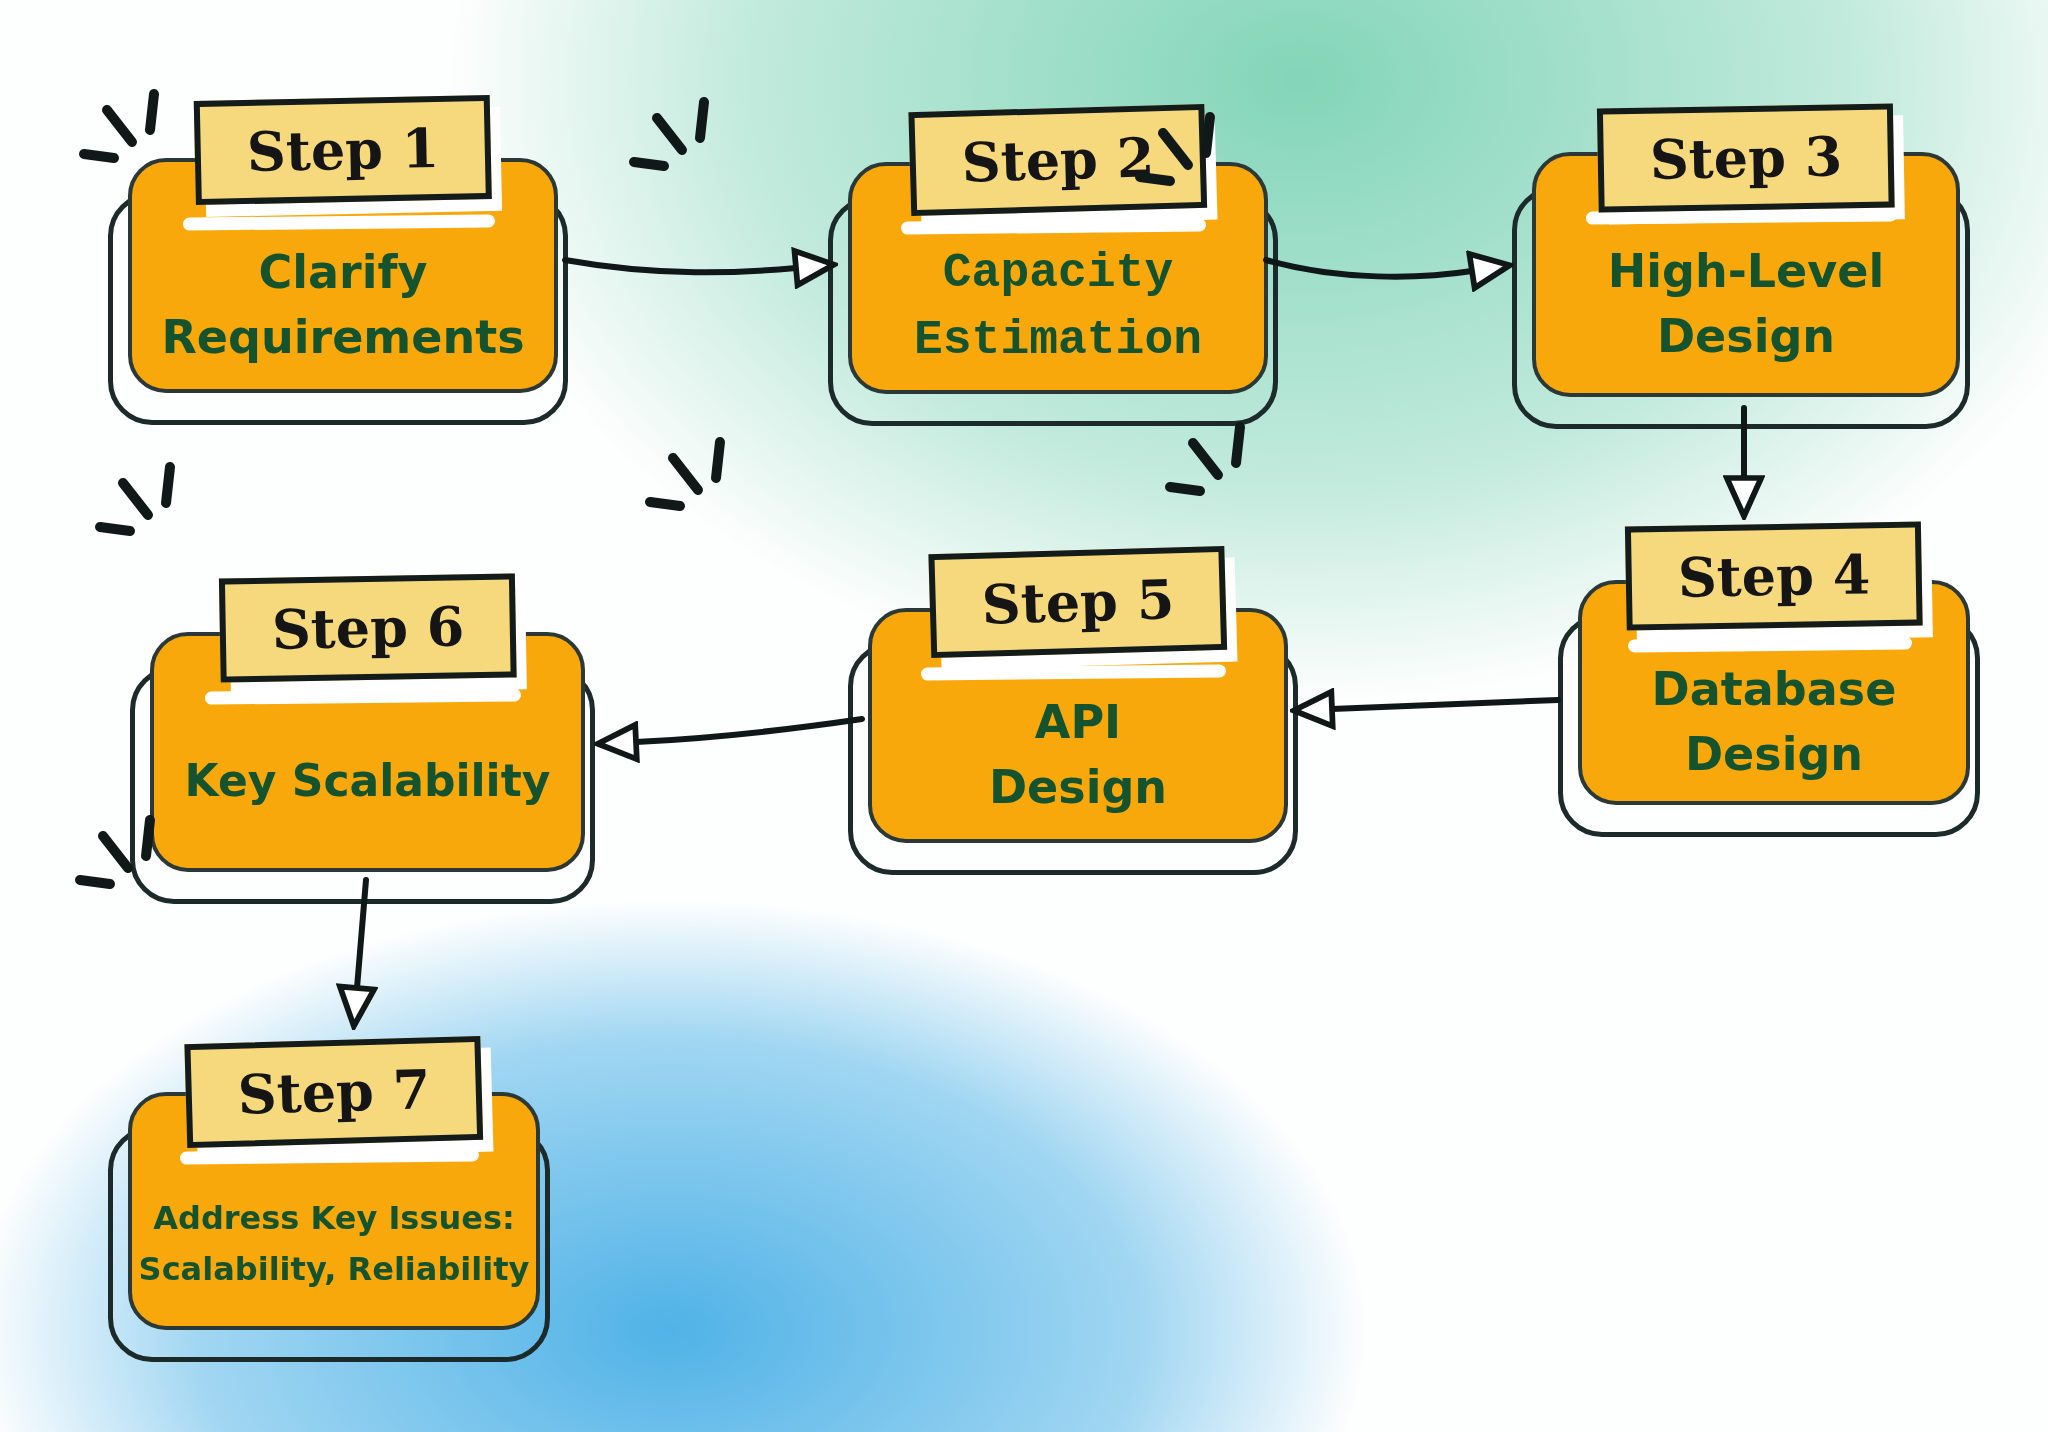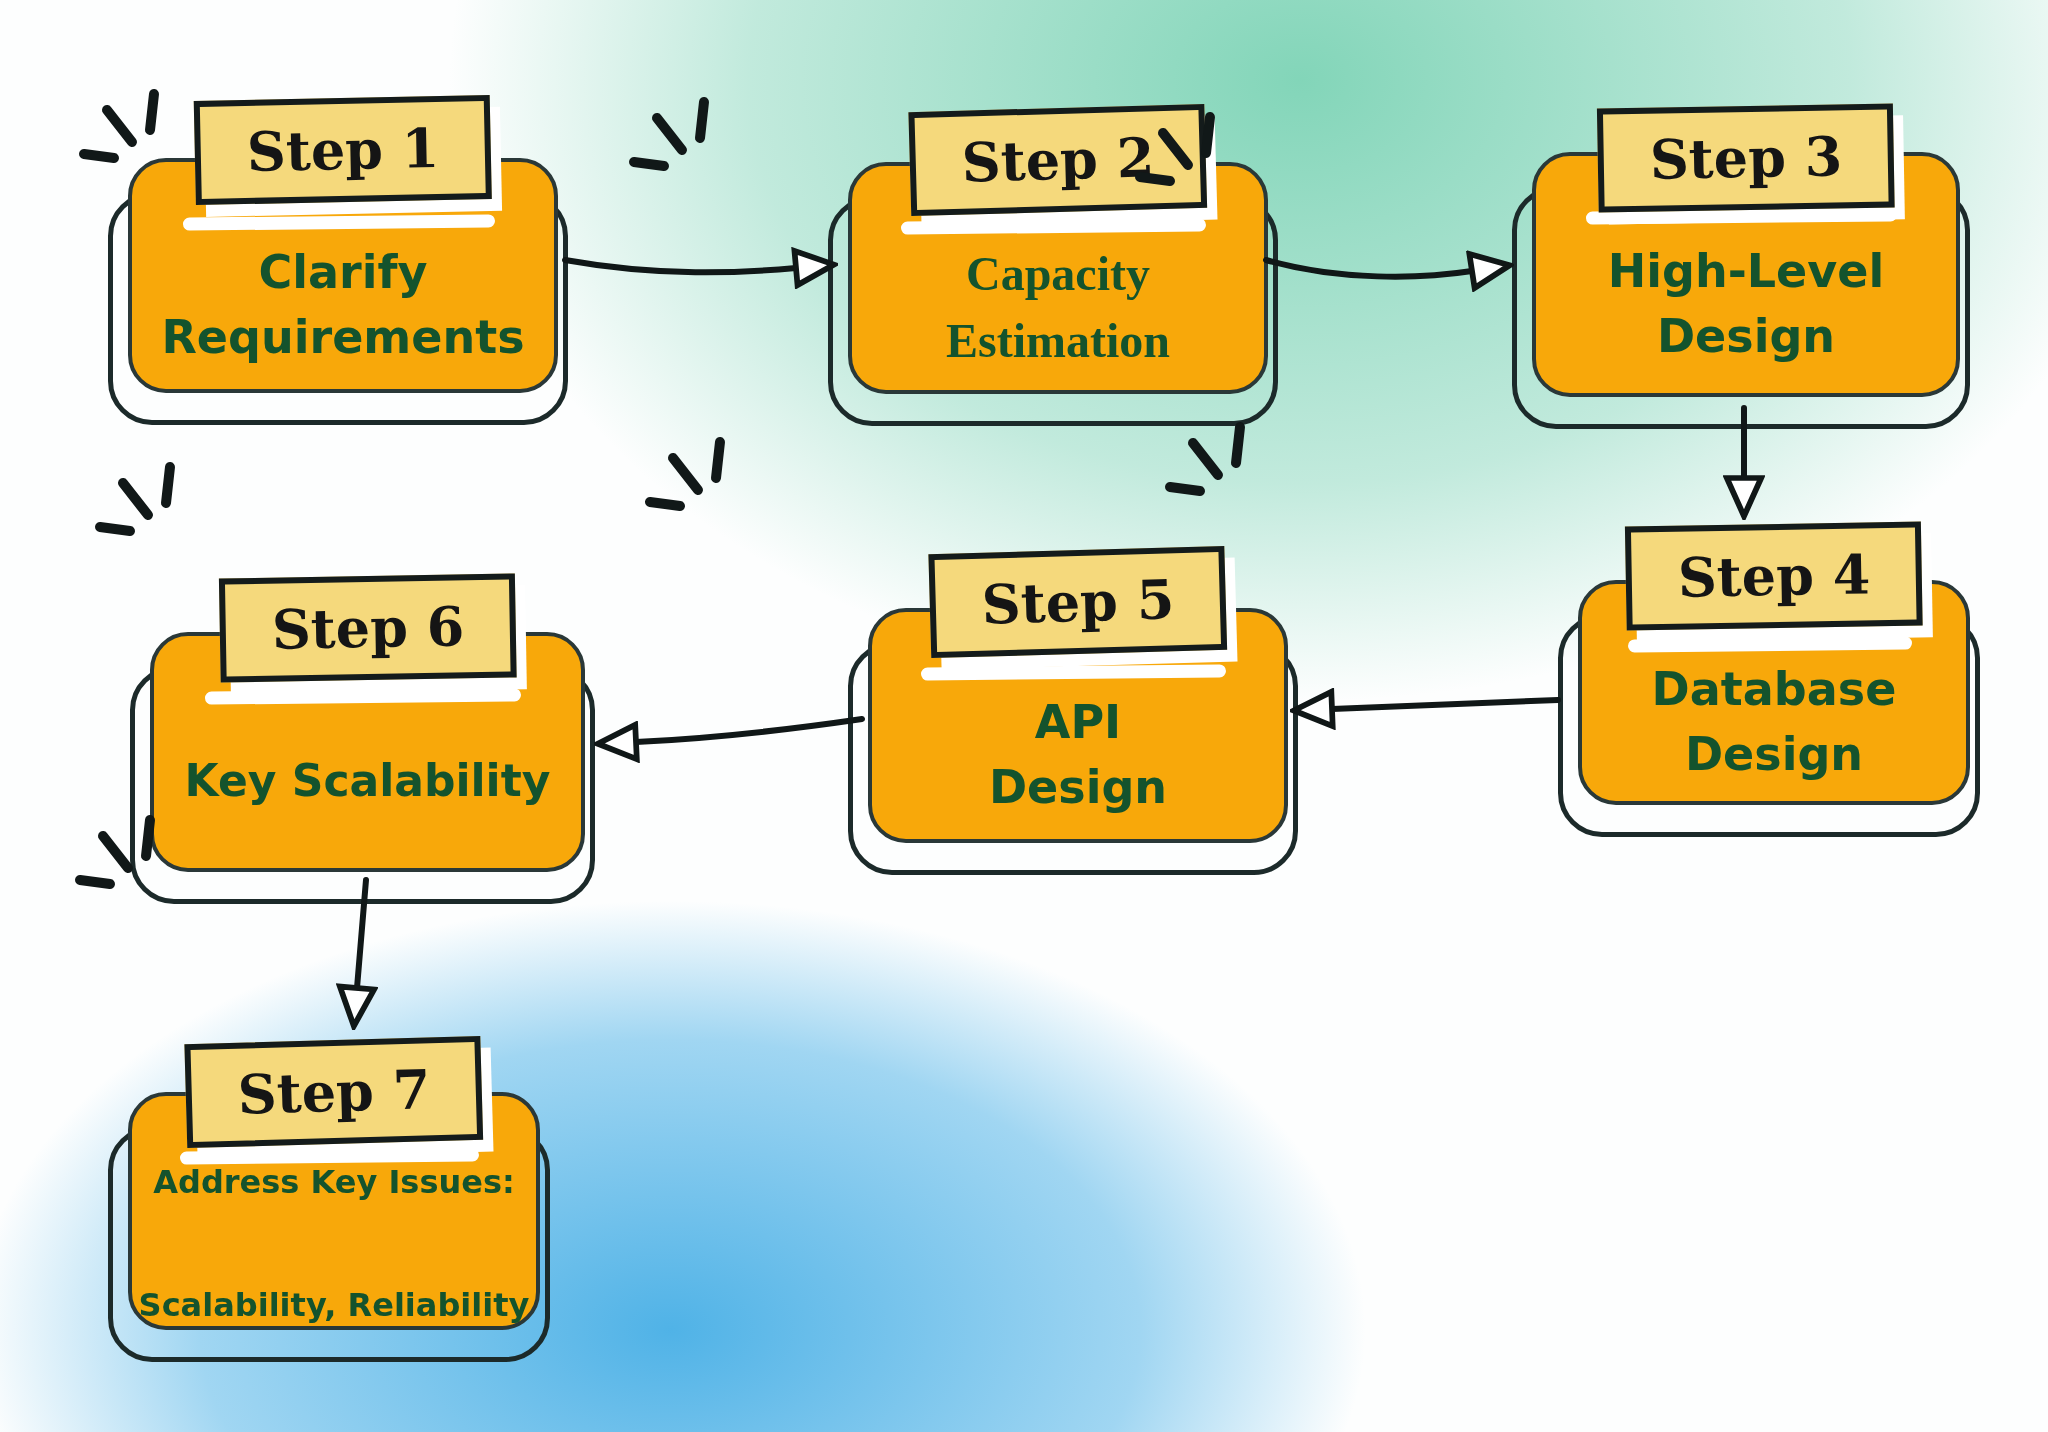--- a/index.html
+++ b/index.html
@@ -42,22 +42,22 @@
     position:absolute;top:54px;left:12%;width:74%;height:13px;
     background:#ffffff;border-radius:9px;transform:rotate(-0.6deg);
   }
   .body{
     position:absolute;inset:0;
     display:flex;flex-direction:column;align-items:center;justify-content:center;
     padding-top:58px;gap:6px;
     font-weight:bold;color:#14532d;font-size:46px;line-height:1.28;
     text-align:center;
   }
-  .body.serif{font-family:Liberation Serif, serif;font-size:48px;}
-  .body.small{font-size:32px;gap:10px;padding-top:66px;justify-content:space-between;}
+  .body.serif{font-family:Liberation Mono, monospace;font-size:48px;}
+  .body.small{font-size:32px;gap:10px;padding-top:66px;}
   svg.overlay{position:absolute;left:0;top:0;z-index:5;pointer-events:none;}
 </style>
 </head>
 <body>
 
 <div class="canvas">
 
   <div class="step" style="left:128px;top:158px;width:430px;height:235px;">
     <div class="hatch"></div>
     <div class="box">

